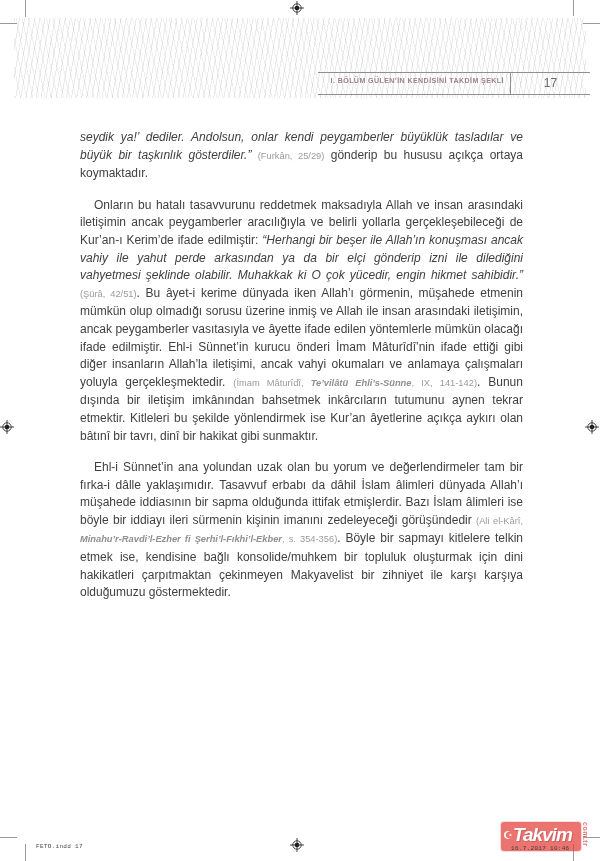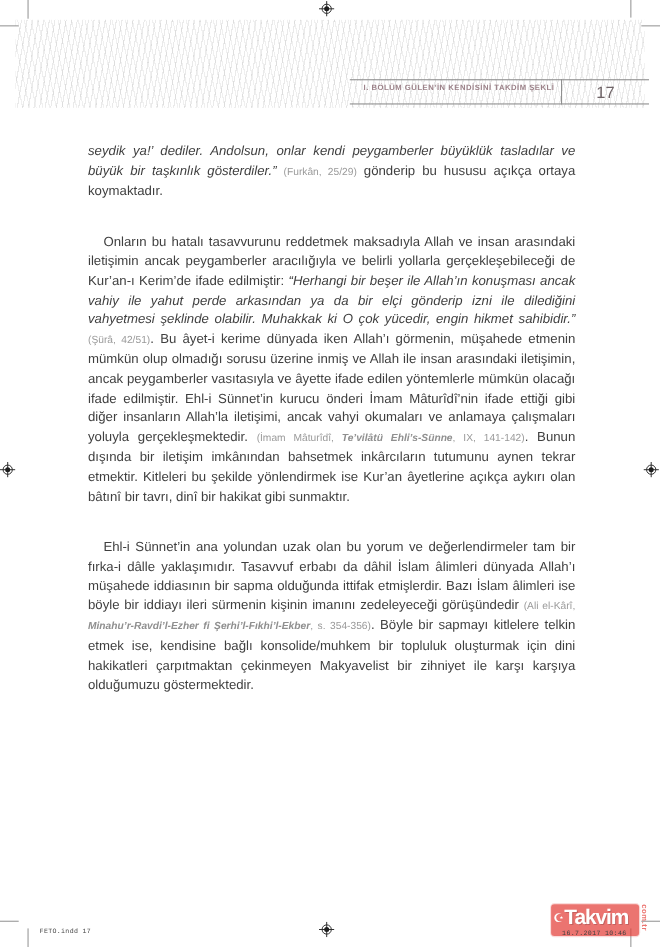--- a/index.html
+++ b/index.html
@@ -18,45 +18,45 @@
           repeating-linear-gradient(78deg,  rgba(160,160,160,0.16) 0 1px, transparent 1px 6px);
   }
 
   
   .hdr-rule{position:absolute;height:1px;background:#8f8f8f;left:318px;width:272px;}
   .hdr-rule.top{top:72px;} .hdr-rule.bot{top:94px;}
   .hdr-div{position:absolute;left:510px;top:72px;width:1px;height:23px;background:#8f8f8f;}
   .hdr-title{position:absolute;left:318px;top:77px;width:186px;text-align:right;
              font-size:7px;letter-spacing:.45px;color:#9c8289;font-weight:bold;}
   .hdr-page{position:absolute;left:511px;top:76px;width:79px;text-align:center;
-            font-size:15px;color:#6f6467;}
+            font-size:12px;color:#6f6467;}
 
   
   .body-text{position:absolute;left:80px;top:129px;width:443px;
              font-size:12px;line-height:17.6px;color:#3f3f3f;text-align:justify;}
   .para{margin:0;}
-  .para + .para{margin-top:29px;}
+  .para + .para{margin-top:14px;}
   .para.indent{text-indent:14px;}
   .it{font-style:italic;}
   .cite{font-size:9.3px;color:#9a9a9a;}
   .cite-title{font-size:9.3px;color:#8f8f8f;font-style:italic;font-weight:bold;}
 
   
   .slug{position:absolute;left:36px;top:843px;font-size:6px;color:#4a4a4a;
         font-family:"Liberation Mono",monospace;letter-spacing:.3px;}
   .stamp{position:absolute;left:511px;top:845px;font-size:6px;color:#3d3d3d;z-index:6;
          font-family:"Liberation Mono",monospace;letter-spacing:.3px;}
 
   
   .wm{position:absolute;left:501px;top:822px;width:92px;height:31px;opacity:.72;z-index:4;}
   .wm-box{position:absolute;left:0;top:0;width:80px;height:29px;background:#e4403a;
           border-radius:3px;box-shadow:0 0 0 1px rgba(228,64,58,.25);}
   .wm-crescent{position:absolute;left:2px;top:8px;color:#ffffff;font-size:11px;line-height:11px;}
   .wm-brand{position:absolute;left:12px;top:2px;width:66px;color:#ffffff;
-            font-size:19px;font-weight:bold;letter-spacing:-1px;
+            font-size:19px;font-weight:bold;font-style:italic;letter-spacing:-1px;
             text-shadow:1px 1px 0 rgba(120,10,10,.5);}
   .wm-suffix{position:absolute;left:81px;top:0px;height:29px;
              writing-mode:vertical-rl;text-orientation:mixed;
              font-size:7px;font-weight:bold;color:#e4403a;letter-spacing:.5px;}
 </style>
 </head>
 <body>
 
 <div class="page">
 

